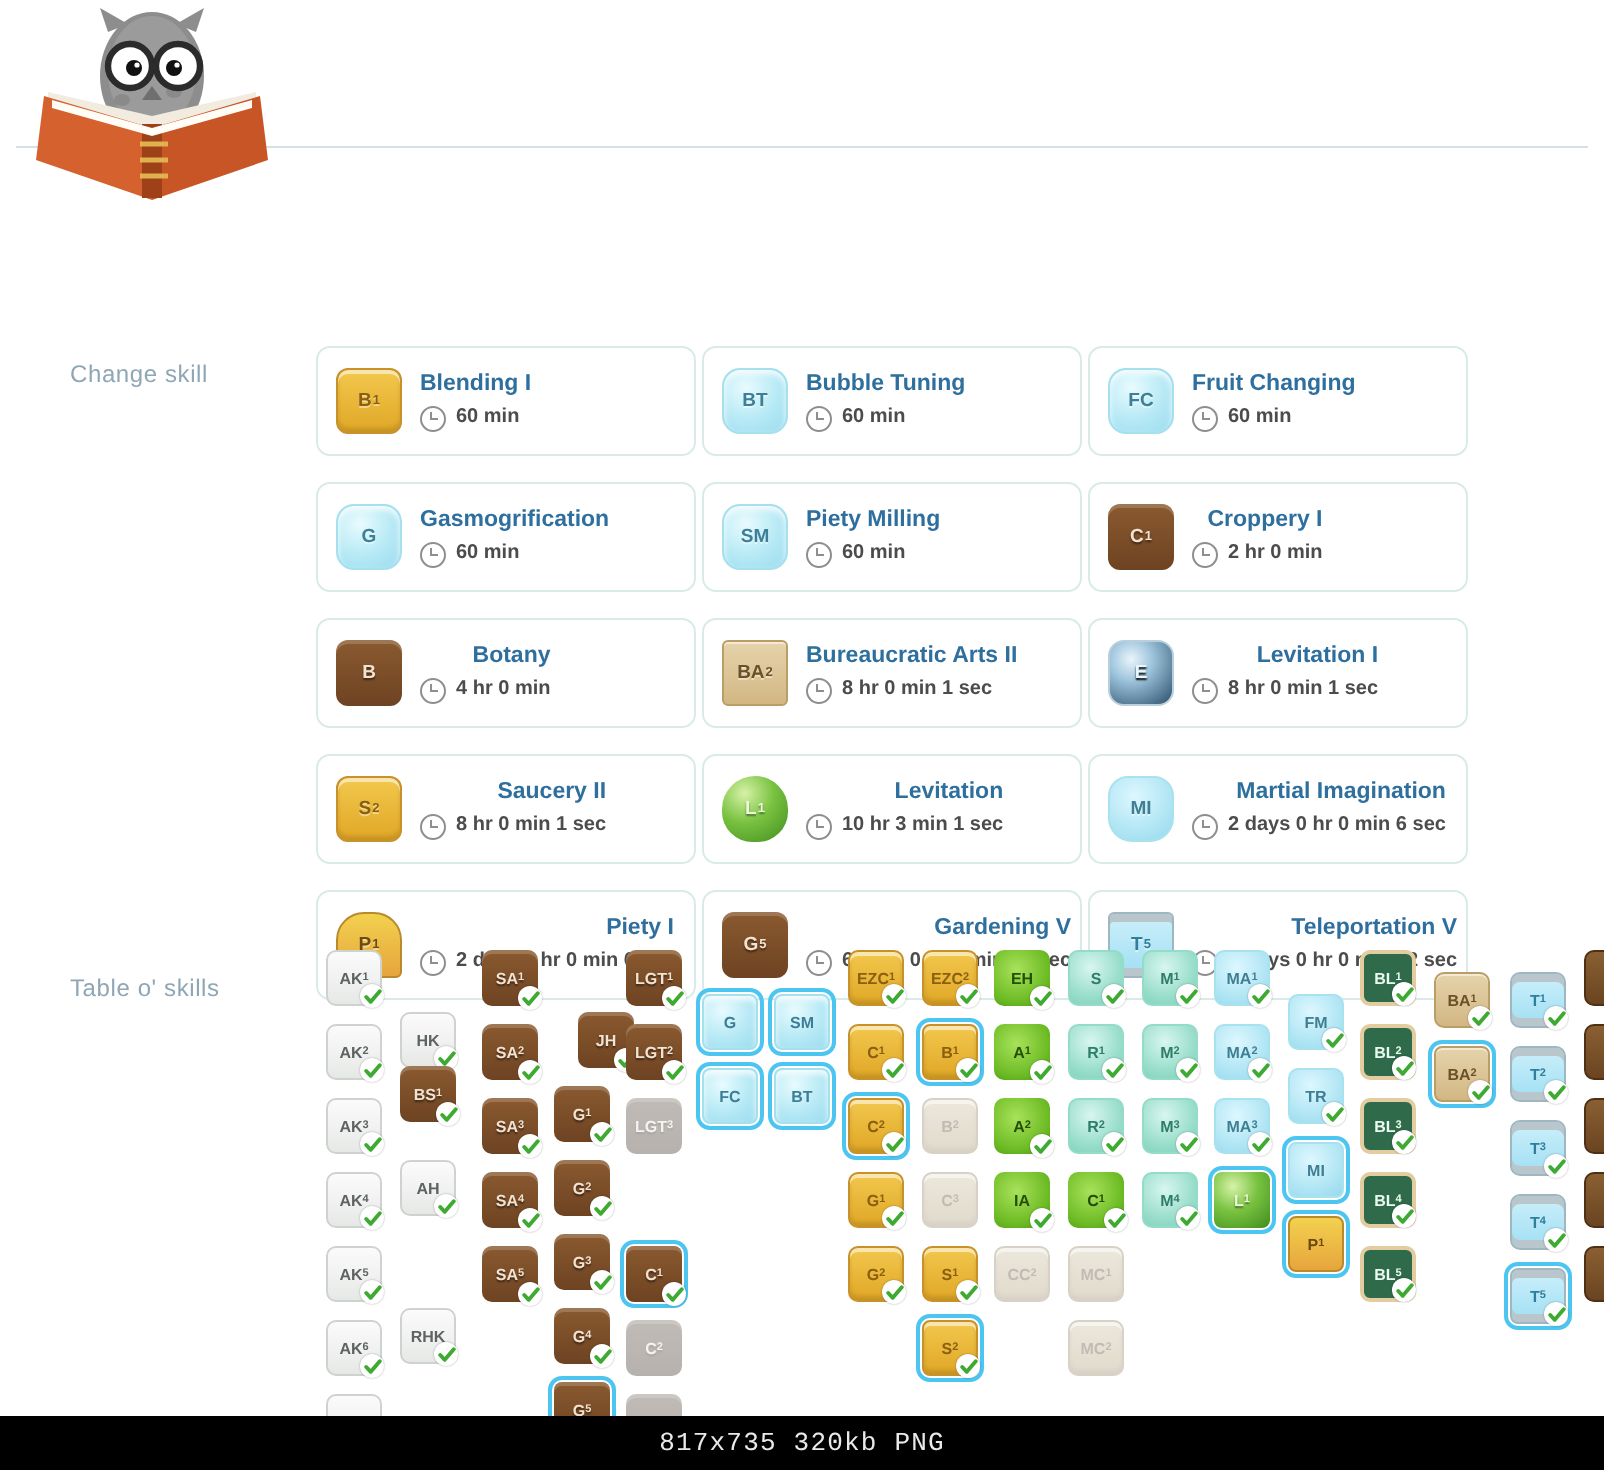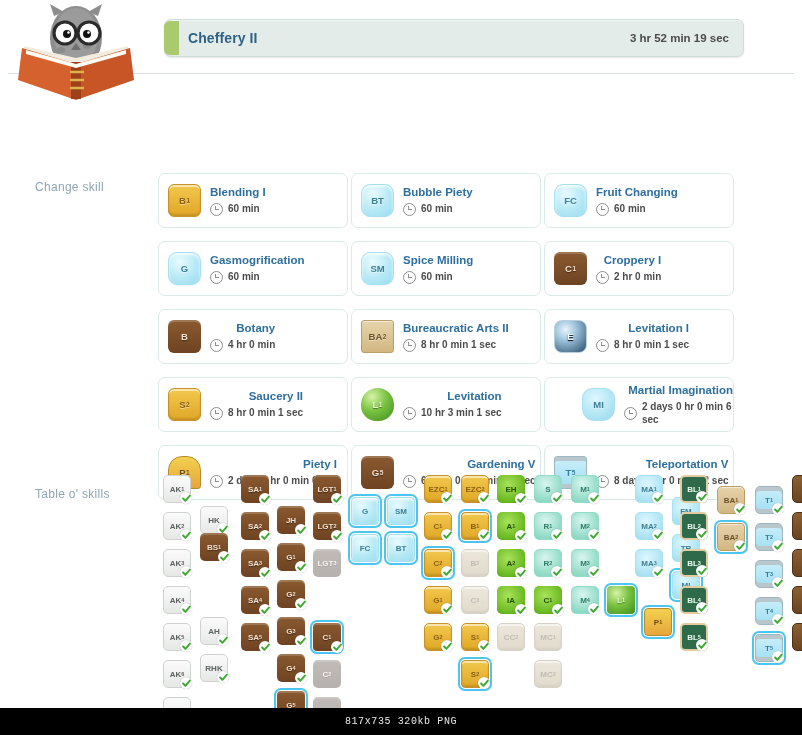--- a/index.html
+++ b/index.html
@@ -94,21 +94,21 @@
   .m-ice{background:radial-gradient(circle at 35% 28%,#e8fbfe 0%,#b6e9f5 55%,#9bdcef 100%);
          border:1.5px solid #a6e0ef;color:#3c7f96;border-radius:9px;
          box-shadow:inset 0 2px 3px rgba(255,255,255,.85);}
   .m-scroll{background:linear-gradient(#e6d3ab,#d2b783);border:1.5px solid #bb9d68;color:#6a5128;border-radius:3px;
             box-shadow:inset 0 1px 0 rgba(255,255,255,.5);}
   .m-orb{background:radial-gradient(circle at 34% 28%,#eaf4fb 0%,#9fc5dd 35%,#2b4f6c 100%);
          border:1.5px solid #b9cfdd;border-radius:8px;color:#eaf6ff;text-shadow:0 1px 1px #000;}
   .m-balloon{background:radial-gradient(circle at 34% 26%,#d6f2a8 0%,#79c240 45%,#3f8c1e 100%);
              border-radius:50% 50% 46% 46%;border:none;color:#eafbd6;text-shadow:0 1px 1px rgba(0,0,0,.45);}
   .m-cloud{background:radial-gradient(circle at 40% 30%,#ddf7ff 0%,#b2e6f4 60%,#96d9ec 100%);
-           border:1.5px solid #a8e2f0;color:#3f7f93;border-radius:10px 10px 12px 12px;margin-left:28px;}
+           border:1.5px solid #a8e2f0;color:#3f7f93;border-radius:10px 10px 12px 12px;}
   .m-church{background:linear-gradient(#f2d14f,#e7a53c);border:1.5px solid #b98a2c;color:#6b4b10;
             border-radius:14px 14px 3px 3px;}
   .m-tube{background:linear-gradient(#cdeffa,#9fdff3);border:1.5px solid #9fb7c0;color:#2f7e9b;border-radius:3px;
           box-shadow:inset 0 4px 0 #b9c6cc, inset 0 -4px 0 #b9c6cc;}
   .m-chalk{background:#2f6b4a;border:2.5px solid #e3cda0;color:#eafaf0;border-radius:3px;}
   .m-crate{background:linear-gradient(#8a5f32,#6a4421);border:1.5px solid #4e3015;color:#f3e4d1;border-radius:3px;
            text-shadow:0 1px 1px rgba(0,0,0,.55);}
   .m-mol{background:radial-gradient(circle at 40% 35%,#a9e25b 0%,#6cbb24 65%,#4c9313 100%);
          border-radius:50%;color:#244f06;}
   .m-paper{background:linear-gradient(#fbfbfb,#e6e8e6);border:1.5px solid #cfd3cf;color:#5d6361;border-radius:3px;}
@@ -131,21 +131,21 @@
     position:absolute;right:-2px;bottom:-2px;width:12px;height:12px;border-radius:50%;
     background:#fff;box-shadow:0 0 1px rgba(0,0,0,.35);
     display:flex;align-items:center;justify-content:center;
   }
   .check svg{width:9px;height:9px;display:block;}
 
   
   .footer{
     position:absolute;left:0;bottom:0;width:802px;height:27px;background:#000;
     color:#e9e9e9;font-family:"Liberation Mono","DejaVu Sans Mono",monospace;
-    font-size:10px;display:flex;align-items:center;justify-content:center;letter-spacing:.6px;
+    font-size:13px;display:flex;align-items:center;justify-content:center;letter-spacing:.6px;
   }
 </style>
 </head>
 <body>
 
 <div class="page">
 
   <div class="topzone">
 
     <div class="owl">
@@ -174,46 +174,41 @@
         <path d="M62 56 L114 44 L114 54 L62 70 Z" fill="#f2ece0"></path>
         <path d="M8 46 L62 62 L62 98 L4 78 Z" fill="#d4612e"></path>
         <path d="M116 46 L62 62 L62 98 L120 78 Z" fill="#c75526"></path>
         <path d="M57 60 L67 60 L67 97 L57 97 Z" fill="#9e4119"></path>
         <path d="M56 70 h14 M56 78 h14 M56 86 h14" stroke="#e0b24e" stroke-width="2.4" fill="none"></path>
         <path d="M62 62 L12 48 L12 52 L62 66 Z" fill="#fffdf6"></path>
         <path d="M62 62 L112 48 L112 52 L62 66 Z" fill="#fffdf6"></path>
       </svg>
     </div>
 
-    <div class="hdr-bar">
-      <div class="hdr-accent"></div>
-      <div class="hdr-title">Cheffery II</div>
-      <div class="hdr-time">3 hr 52 min 19 sec</div>
-    </div>
   </div>
 
   <div class="divider"></div>
 
   <div class="section">
     <div class="side-label" id="change-skill-label">Change skill</div>
     <div class="card-grid" id="card-grid">
         <div class="card">
           <div class="ico m-wood">B<span class="sup">1</span></div>
           <div class="card-txt">
             <div class="card-name">Blending I</div>
             <div class="card-time">
               <span class="clock"></span>
               <span>60 min</span>
             </div>
           </div>
         </div>
         <div class="card">
           <div class="ico m-ice">BT</div>
           <div class="card-txt">
-            <div class="card-name">Bubble Piety</div>
+            <div class="card-name">Bubble Tuning</div>
             <div class="card-time">
               <span class="clock"></span>
               <span>60 min</span>
             </div>
           </div>
         </div>
         <div class="card">
           <div class="ico m-ice">FC</div>
           <div class="card-txt">
             <div class="card-name">Fruit Changing</div>
@@ -229,21 +224,21 @@
             <div class="card-name">Gasmogrification</div>
             <div class="card-time">
               <span class="clock"></span>
               <span>60 min</span>
             </div>
           </div>
         </div>
         <div class="card">
           <div class="ico m-ice">SM</div>
           <div class="card-txt">
-            <div class="card-name">Spice Milling</div>
+            <div class="card-name">Piety Milling</div>
             <div class="card-time">
               <span class="clock"></span>
               <span>60 min</span>
             </div>
           </div>
         </div>
         <div class="card">
           <div class="ico m-dirt">C<span class="sup">1</span></div>
           <div class="card-txt">
             <div class="card-name">Croppery I</div>
@@ -387,21 +382,21 @@
         <div class="tile m-paper" style="left: 37px; top: 31px;">HK<span class="check">
             <svg viewBox="0 0 12 12">
               <path d="M1.5 6 L4.5 9.2 L10.5 2.2" stroke="#3faa32" stroke-width="2.6" fill="none" stroke-linecap="round" stroke-linejoin="round"></path>
             </svg>
           </span></div>
         <div class="tile m-dirt" style="left: 37px; top: 58px;">BS<span class="sup">1</span><span class="check">
             <svg viewBox="0 0 12 12">
               <path d="M1.5 6 L4.5 9.2 L10.5 2.2" stroke="#3faa32" stroke-width="2.6" fill="none" stroke-linecap="round" stroke-linejoin="round"></path>
             </svg>
           </span></div>
-        <div class="tile m-paper" style="left: 37px; top: 105px; margin-top: 37px;">AH<span class="check">
+        <div class="tile m-paper" style="left: 37px; top: 105px;">AH<span class="check">
             <svg viewBox="0 0 12 12">
               <path d="M1.5 6 L4.5 9.2 L10.5 2.2" stroke="#3faa32" stroke-width="2.6" fill="none" stroke-linecap="round" stroke-linejoin="round"></path>
             </svg>
           </span></div>
         <div class="tile m-paper" style="left: 37px; top: 179px;">RHK<span class="check">
             <svg viewBox="0 0 12 12">
               <path d="M1.5 6 L4.5 9.2 L10.5 2.2" stroke="#3faa32" stroke-width="2.6" fill="none" stroke-linecap="round" stroke-linejoin="round"></path>
             </svg>
           </span></div>
         <div class="tile m-dirt" style="left: 78px; top: 0px;">SA<span class="sup">1</span><span class="check">
@@ -422,21 +417,21 @@
         <div class="tile m-dirt" style="left: 78px; top: 111px;">SA<span class="sup">4</span><span class="check">
             <svg viewBox="0 0 12 12">
               <path d="M1.5 6 L4.5 9.2 L10.5 2.2" stroke="#3faa32" stroke-width="2.6" fill="none" stroke-linecap="round" stroke-linejoin="round"></path>
             </svg>
           </span></div>
         <div class="tile m-dirt" style="left: 78px; top: 148px;">SA<span class="sup">5</span><span class="check">
             <svg viewBox="0 0 12 12">
               <path d="M1.5 6 L4.5 9.2 L10.5 2.2" stroke="#3faa32" stroke-width="2.6" fill="none" stroke-linecap="round" stroke-linejoin="round"></path>
             </svg>
           </span></div>
-        <div class="tile m-dirt" style="left: 114px; top: 31px;">JH<span class="check">
+        <div class="tile m-dirt" style="left: 126px; top: 31px;">JH<span class="check">
             <svg viewBox="0 0 12 12">
               <path d="M1.5 6 L4.5 9.2 L10.5 2.2" stroke="#3faa32" stroke-width="2.6" fill="none" stroke-linecap="round" stroke-linejoin="round"></path>
             </svg>
           </span></div>
         <div class="tile m-dirt" style="left: 114px; top: 68px;">G<span class="sup">1</span><span class="check">
             <svg viewBox="0 0 12 12">
               <path d="M1.5 6 L4.5 9.2 L10.5 2.2" stroke="#3faa32" stroke-width="2.6" fill="none" stroke-linecap="round" stroke-linejoin="round"></path>
             </svg>
           </span></div>
         <div class="tile m-dirt" style="left: 114px; top: 105px;">G<span class="sup">2</span><span class="check">

